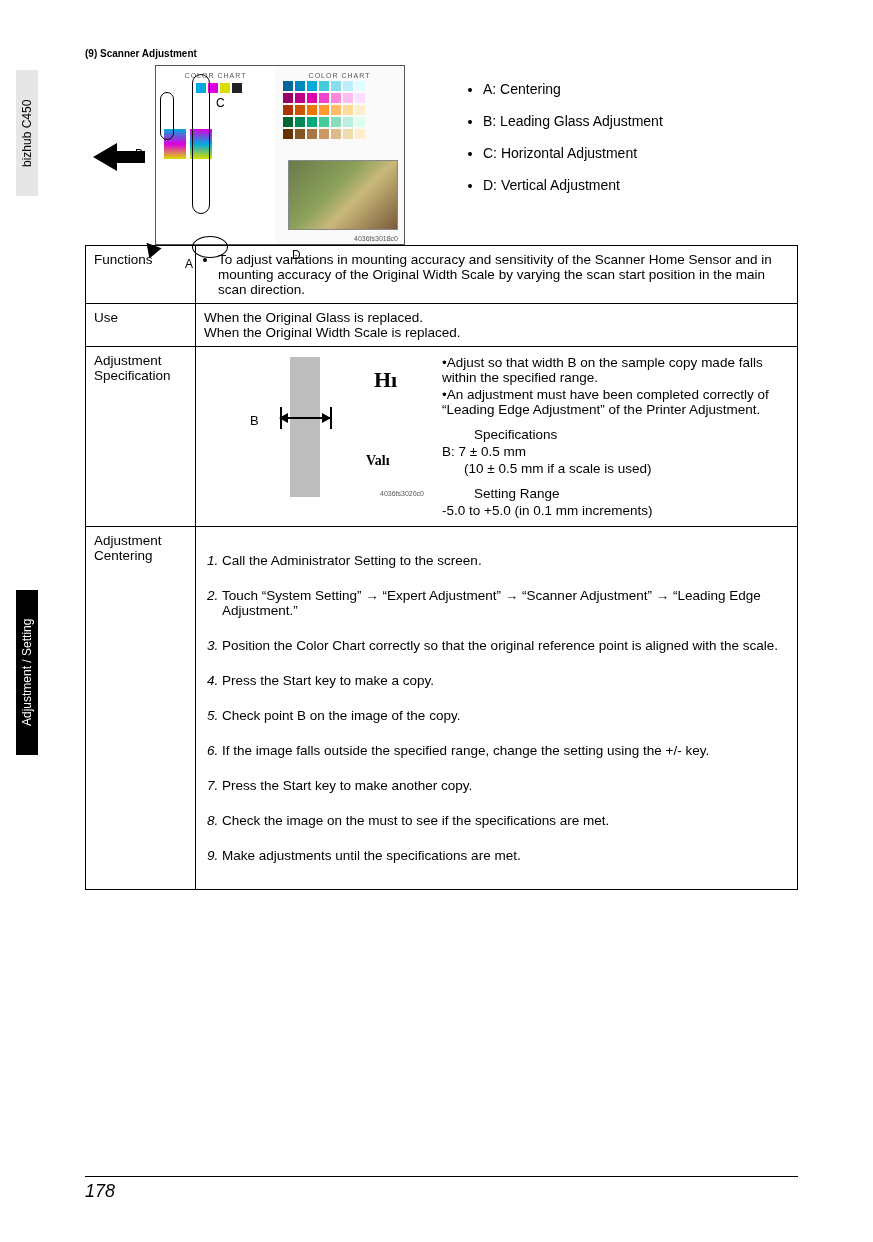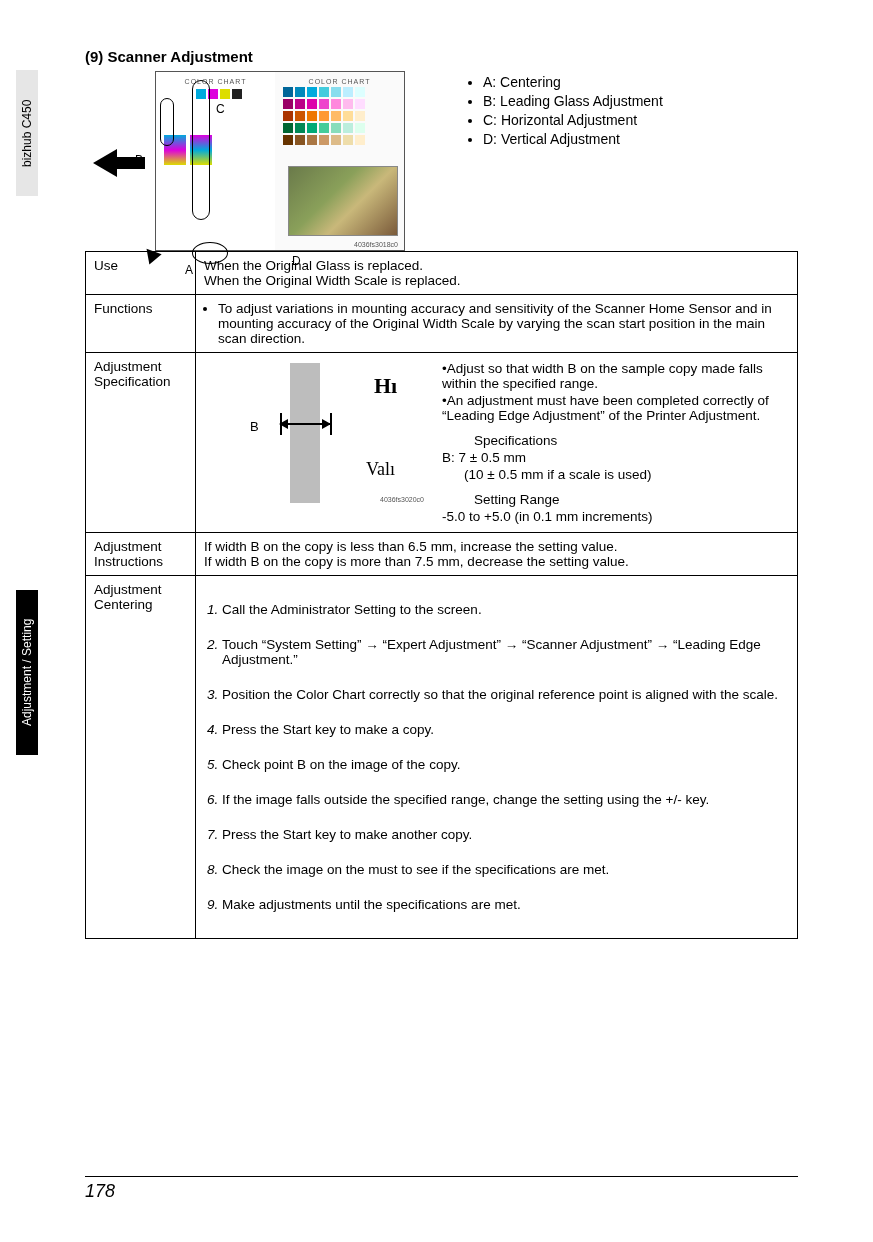--- a/index.html
+++ b/index.html
@@ -27,26 +27,26 @@
     position: absolute;
     left: 16px;
     writing-mode: vertical-rl;
     transform: rotate(180deg);
     font-size: 12px;
     text-align: center;
     padding: 14px 4px;
   }
   .side-tab.model { top: 70px; width: 22px; height: 126px; background: #e6e6e6; color:#000; }
   .side-tab.section { top: 590px; width: 22px; height: 165px; background: #000; color: #fff; }
-  .section-title { font-weight: bold; margin: 20px 0 4px 0; font-size: 15px; }
+  .section-title { font-weight: bold; margin: 20px 0 4px 0; font-size: 10px; }
   .bullets { margin: 0 0 8px 0; padding-left: 18px; }
   .bullets li { margin: 2px 0; }
   .figure-row { display: flex; gap: 40px; align-items: flex-start; margin-top: 6px; }
   .legend ul { margin: 0; padding-left: 18px; }
-  .legend li { margin: 3px 0; }
+  .legend li { margin: 16px 0; }
   .diagram-wrap { position: relative; width: 340px; }
   .diagram {
     margin-left: 70px;
     width: 250px; height: 180px;
     border: 1px solid #555;
     background: linear-gradient(to right,#fff 48%, #fafafa 48%);
     position: relative;
   }
   .chart-title { font-size: 7px; text-align:center; letter-spacing:1px; color:#555; margin-top:6px;}
   .swatch-row { display:flex; gap:2px; margin:2px 8px; }
@@ -75,21 +75,21 @@
     border: 1px solid #000; padding: 6px 8px; vertical-align: top;
   }
   table.spec td.label { width: 110px; }
   .inner-bullets { margin:0; padding-left:14px;}
   .spec-flex { display:flex; gap:18px;}
   .spec-fig {
     width: 200px; height: 140px; position:relative; flex-shrink:0; margin: 4px 0 4px 20px;
   }
   .spec-strip { position:absolute; left:66px; top:0; width:30px; height:140px; background:#bdbdbd;}
   .spec-fig .hl { position:absolute; left:150px; top:10px; font-family: Georgia, serif; font-weight:bold; font-size:22px;}
-  .spec-fig .vl { position:absolute; left:142px; top:96px; font-family: Georgia, serif; font-weight:normal; font-size:18px;}
+  .spec-fig .vl { position:absolute; left:142px; top:96px; font-family: Georgia, serif; font-weight:bold; font-size:14px;}
   .spec-fig .b { position:absolute; left:26px; top:56px; font-size:13px;}
   .spec-fig .dim { position:absolute; left:56px; top:60px; width:50px; height:1.5px; background:#000;}
   .spec-fig .dim::before, .spec-fig .dim::after {
     content:""; position:absolute; top:-4px; width:0;height:0;
     border-top:5px solid transparent; border-bottom:5px solid transparent;
   }
   .spec-fig .dim::before { left:-1px; border-right:9px solid #000;}
   .spec-fig .dim::after { right:-1px; border-left:9px solid #000;}
   .spec-fig .tick1 { position:absolute; left:56px; top:50px; width:1.5px; height:22px; background:#000;}
   .spec-fig .tick2 { position:absolute; left:106px; top:50px; width:1.5px; height:22px; background:#000;}
@@ -202,32 +202,32 @@
         <li>C: Horizontal Adjustment</li>
         <li>D: Vertical Adjustment</li>
       </ul>
     </div>
   </div>
 
 
   <table class="spec">
     <tbody>
         <tr>
-      <td class="label">Use</td>
-      <td>
-        <div>When the Original Glass is replaced.</div>
-        <div>When the Original Width Scale is replaced.</div>
-      </td>
-    </tr>
-    <tr>
       <td class="label">Functions</td>
       <td>
         <ul class="inner-bullets">
               <li>To adjust variations in mounting accuracy and sensitivity of the Scanner Home Sensor and in mounting accuracy of the Original Width Scale by varying the scan start position in the main scan direction.</li>
             </ul>
+      </td>
+    </tr>
+    <tr>
+      <td class="label">Use</td>
+      <td>
+        <div>When the Original Glass is replaced.</div>
+        <div>When the Original Width Scale is replaced.</div>
       </td>
     </tr>
     <tr>
       <td class="label">Adjustment Specification</td>
       <td>
         <div class="spec-flex">
           <div class="spec-fig">
             <div class="spec-strip"></div>
             <span class="b">B</span>
             <div class="tick1"></div>
@@ -240,27 +240,20 @@
           <div class="spec-text">
             <p>•<span>Adjust so that width B on the sample copy made falls within the specified range.</span></p>
             <p>•<span>An adjustment must have been completed correctly of “Leading Edge Adjustment” of the Printer Adjustment.</span></p>
             <p class="hdr">Specifications</p>
             <p>B: 7 ± 0.5 mm</p>
             <p style="padding-left:22px;">(10 ± 0.5 mm if a scale is used)</p>
             <p class="hdr">Setting Range</p>
             <p>-5.0 to +5.0   (in 0.1 mm increments)</p>
           </div>
         </div>
-      </td>
-    </tr>
-    <tr>
-      <td class="label">Adjustment Instructions</td>
-      <td>
-        <div>If width B on the copy is less than 6.5 mm, increase the setting value.</div>
-        <div>If width B on the copy is more than 7.5 mm, decrease the setting value.</div>
       </td>
     </tr>
     <tr>
       <td class="label">Adjustment Centering</td>
       <td>
         <ol class="proc">
           <li><span>Call the Administrator Setting to the screen.</span></li>
           <li><span>Touch “System Setting” → “Expert Adjustment” → “Scanner Adjustment” → “Leading Edge Adjustment.”</span></li>
           <li><span>Position the Color Chart correctly so that the original reference point is aligned with the scale.</span></li>
           <li><span>Press the Start key to make a copy.</span></li>

